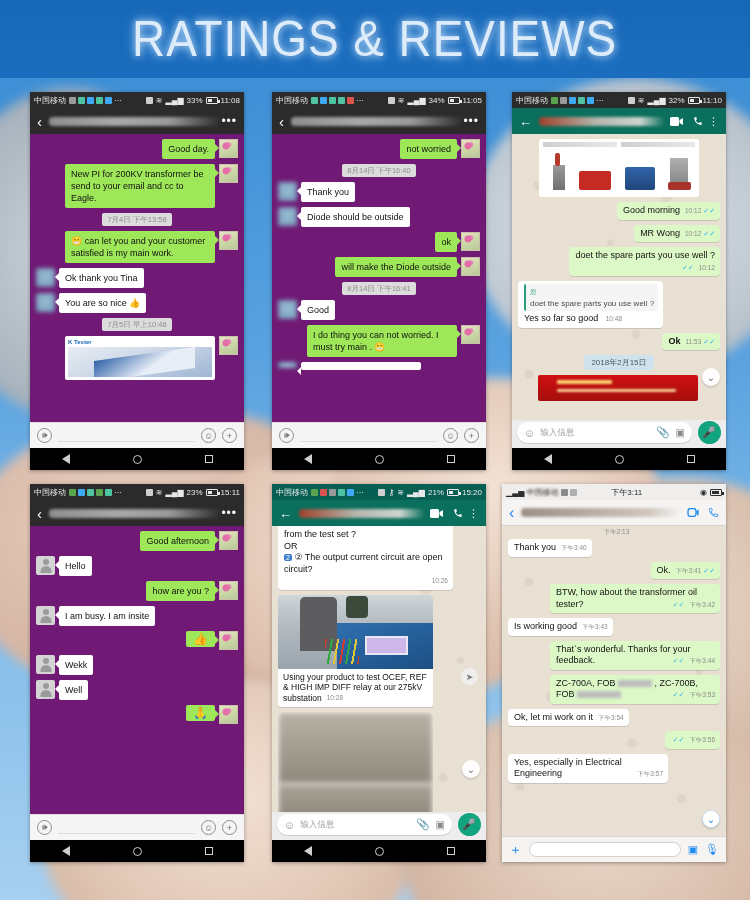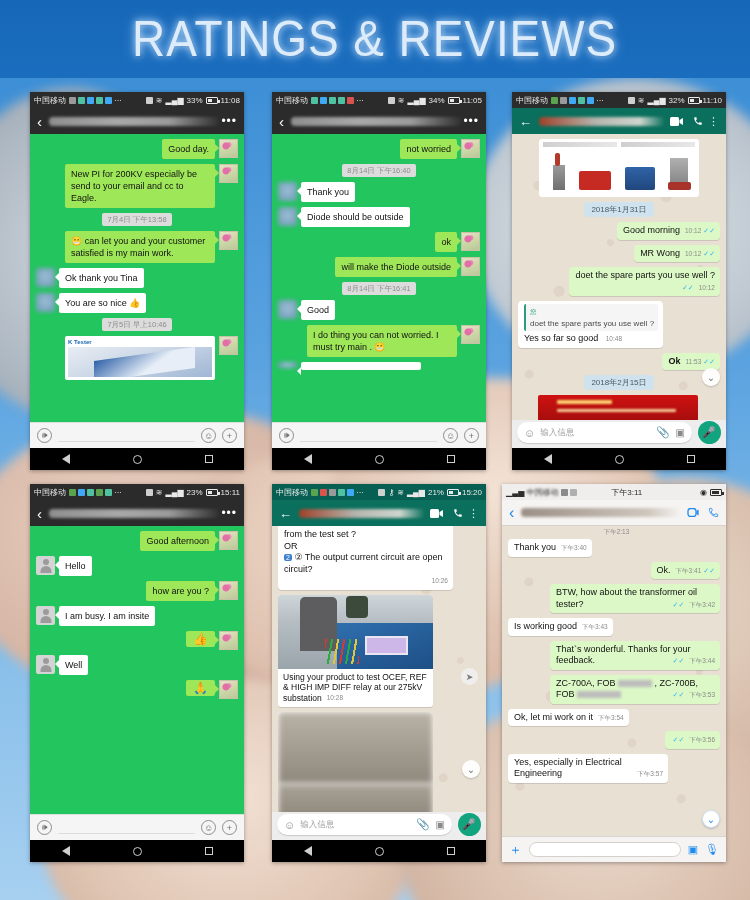--- a/index.html
+++ b/index.html
@@ -78,21 +78,21 @@
   .nav-title-blur { flex:1; height:9px; margin-left:7px;
     background:linear-gradient(90deg,#8e8e8e,#a8a8a8 40%,#9a9a9a 70%,transparent);
     border-radius:4px; filter:blur(1.6px); }
   .nav-green .nav-title-blur { background:linear-gradient(90deg,#a0412a,#b5b5ad 45%,#cfd6cf 80%,transparent); }
   .nav-ios .nav-title-blur { background:linear-gradient(90deg,#9a8f86,#b8aea4 45%,#cfc7be 80%,transparent); }
   .ico { display:inline-flex; align-items:center; justify-content:center; }
   .dots { letter-spacing:1px; font-size:12px; line-height:8px; }
 
   
   .chat { flex:1; position:relative; overflow:hidden; padding:5px 6px 0; }
-  .chat-wechat { background:#22c55e; }
+  .chat-wechat { background:#701a75; }
   .chat-wa { background:#e9e0d4; position:relative; }
   .chat-wa::before{
     content:""; position:absolute; inset:0; opacity:.35;
     background-image:
       radial-gradient(circle at 12% 18%, #cdbfae 0 4px, transparent 5px),
       radial-gradient(circle at 38% 9%, #cdbfae 0 3px, transparent 4px),
       radial-gradient(circle at 72% 22%, #cdbfae 0 5px, transparent 6px),
       radial-gradient(circle at 88% 47%, #cdbfae 0 3px, transparent 4px),
       radial-gradient(circle at 22% 55%, #cdbfae 0 5px, transparent 6px),
       radial-gradient(circle at 58% 70%, #cdbfae 0 4px, transparent 5px),
@@ -264,21 +264,21 @@
     <span class="nav-title-blur"></span>
     <span class="dots">•••</span>
   </div>
   <div class="chat chat-wechat">
     <div class="chat-inner">
       <div class="row out">
             <div class="bub bub-out">Good day.</div>
             <div class="av-flower"></div>
           </div>
       <div class="row out">
-            <div class="bub bub-out">New PI for 200KV especially be send to your email and cc to Eagle.</div>
+            <div class="bub bub-out">New PI for 200KV transformer be send to your email and cc to Eagle.</div>
             <div class="av-flower"></div>
           </div>
       <div class="row center">
             <span class="tsdivider">7月4日 下午13:58</span>
           </div>
       <div class="row out">
             <div class="bub bub-out">😁 can let you and your customer satisfied is my main work.</div>
             <div class="av-flower"></div>
           </div>
       <div class="row">
@@ -445,23 +445,20 @@
                 <i class="tx1"></i>
                 <i class="tx2"></i>
               </div>
           <div class="prod">
                 <i class="lab"></i>
                 <i class="tx3"></i>
                 <i class="tx4"></i>
               </div>
         </div>
       </div>
-      <div class="row center">
-            <span class="wdate">2018年1月31日</span>
-          </div>
       <div class="row out">
             <div class="wbub wbub-out"><span>Good morning</span><span class="wmeta">10:12</span><span class="tick">✓✓</span></div>
           </div>
       <div class="row out">
             <div class="wbub wbub-out"><span>MR Wong</span><span class="wmeta">10:12</span><span class="tick">✓✓</span></div>
           </div>
       <div class="row out">
             <div class="wbub wbub-out"><span>doet the spare parts you use well ?</span><br><span class="wmeta" style="float:right">10:12</span><span class="tick" style="float:right">✓✓</span></div>
           </div>
       <div class="row">
@@ -547,20 +544,24 @@
             <div class="bub bub-out">how are you ?</div>
             <div class="av-flower"></div>
           </div>
       <div class="row">
             <div class="avatar av-person"></div>
             <div class="bub bub-in">I am busy. I am insite</div>
           </div>
       <div class="row out">
             <div class="bub bub-out" style="font-size:12px;padding:2px 7px">👍</div>
             <div class="av-flower"></div>
+          </div>
+      <div class="row">
+            <div class="avatar av-person"></div>
+            <div class="bub bub-in">Wekk</div>
           </div>
       <div class="row">
             <div class="avatar av-person"></div>
             <div class="bub bub-in">Well</div>
           </div>
       <div class="row out">
             <div class="bub bub-out" style="font-size:12px;padding:2px 7px">🙏</div>
             <div class="av-flower"></div>
           </div>
     </div>

